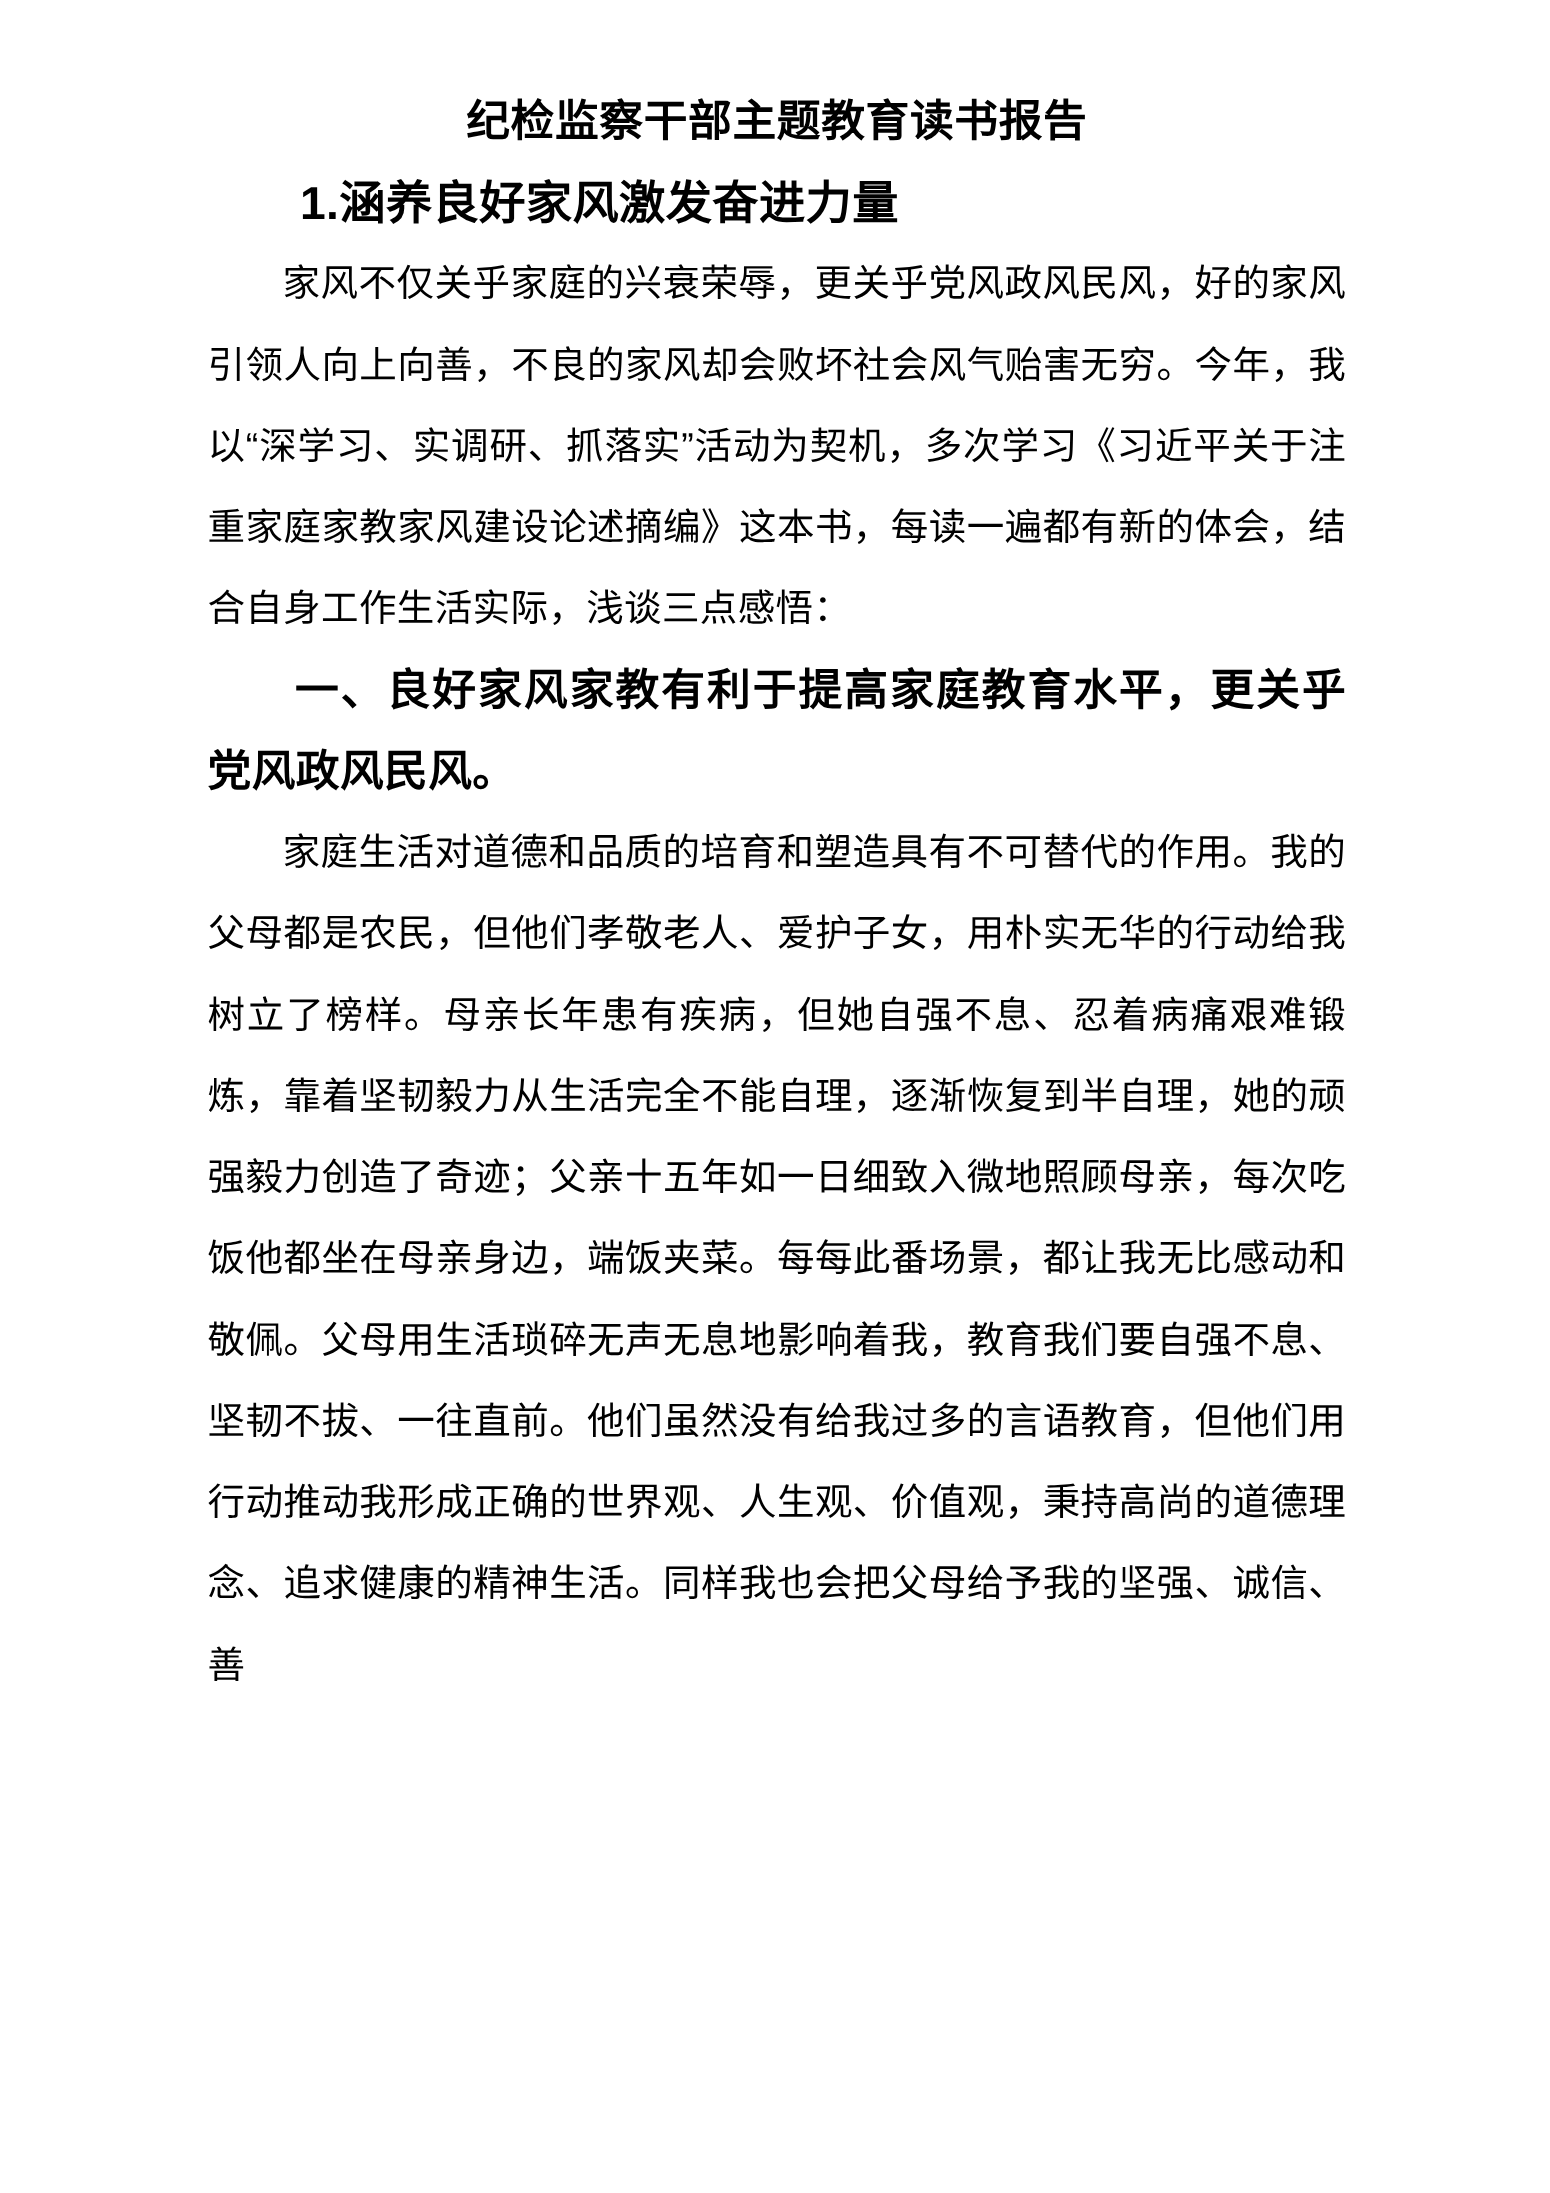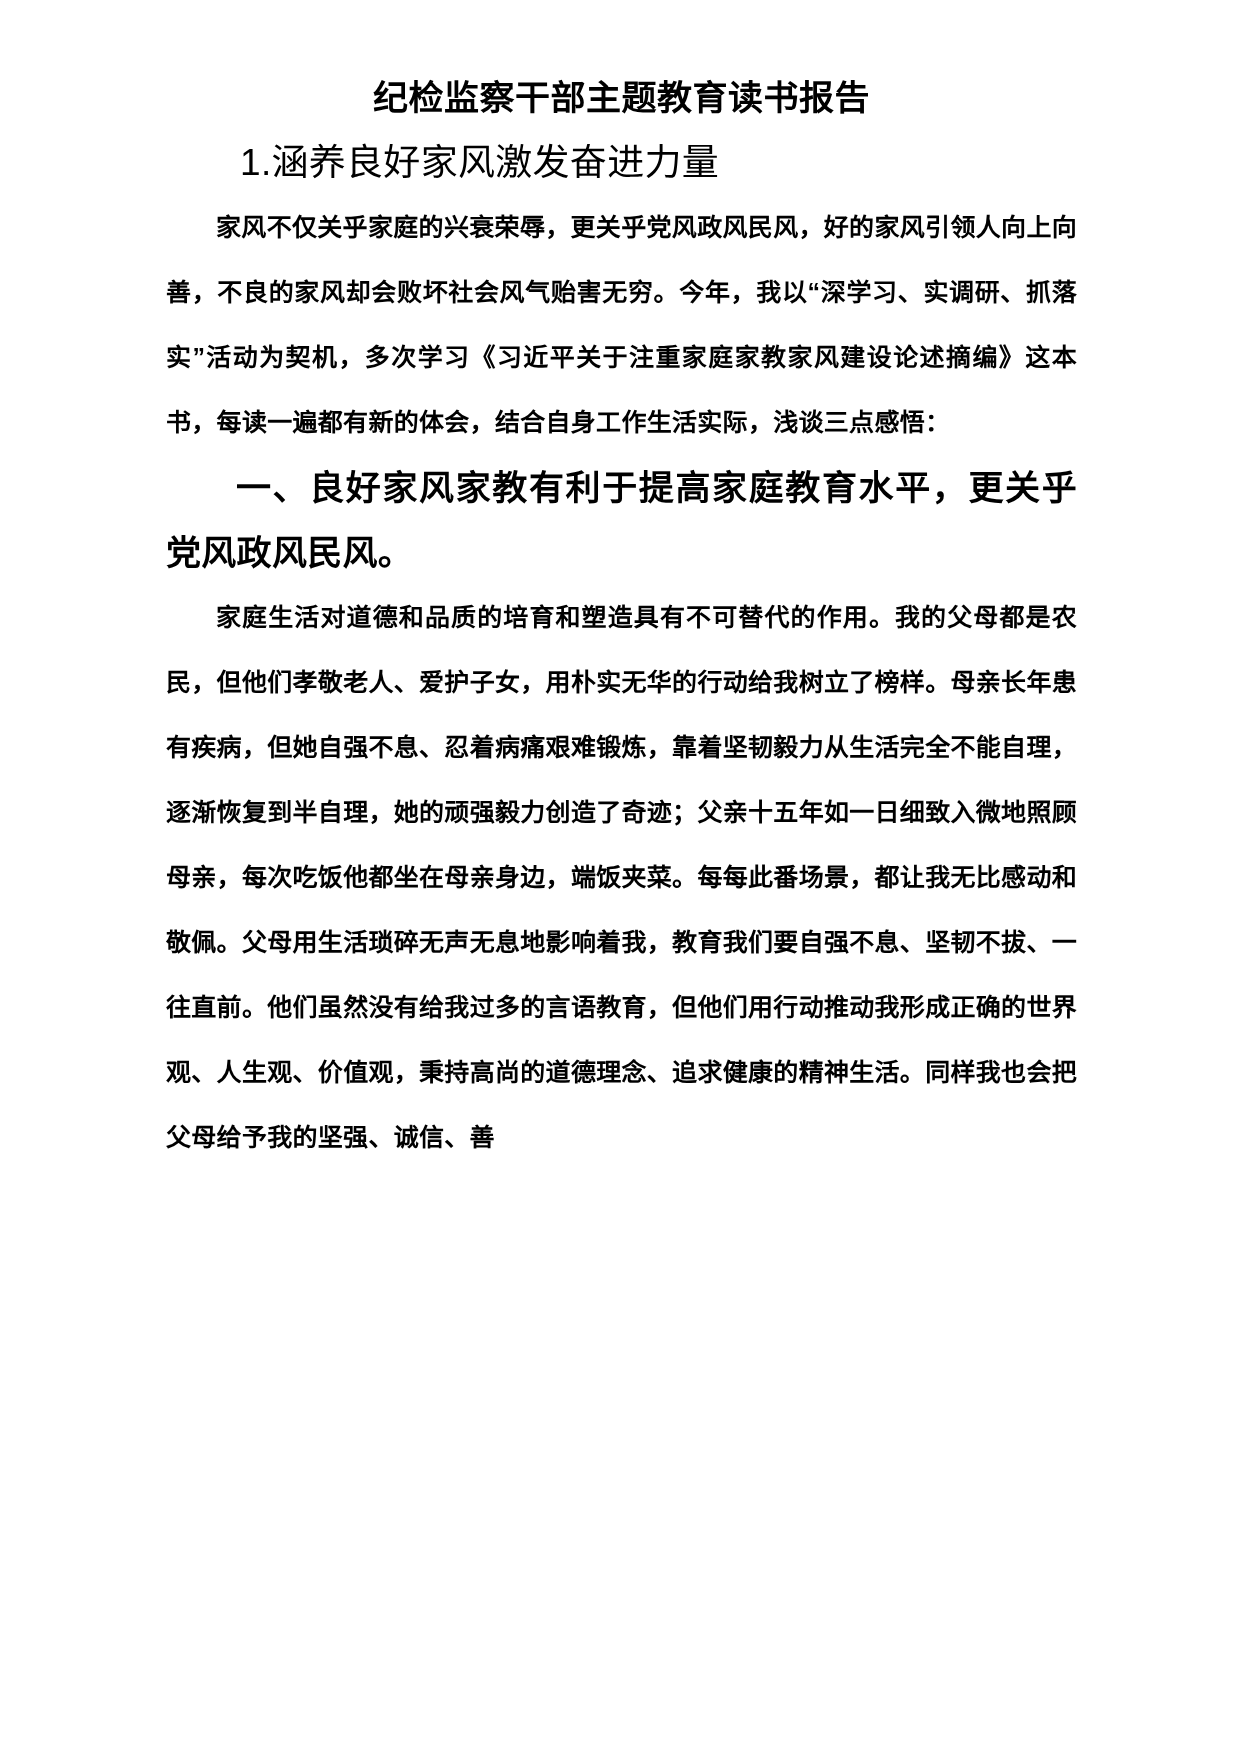--- a/index.html
+++ b/index.html
@@ -21,38 +21,38 @@
   .doc-title {
     font-size: 35px;
     font-weight: 700;
     line-height: 65px;
     text-align: center;
     margin: 0;
     letter-spacing: 0.5px;
   }
   .heading-1 {
     font-size: 37px;
-    font-weight: 400;
+    font-weight: 700;
     line-height: 65px;
     text-indent: 2em;
     margin: 0;
     letter-spacing: 0.3px;
   }
   .heading-2 {
     font-size: 35px;
     font-weight: 700;
     line-height: 65px;
     text-indent: 2em;
     text-align: justify;
     margin: 0;
     letter-spacing: 0.3px;
   }
   .para {
-    font-size: 25px;
-    font-weight: 700;
+    font-size: 30px;
+    font-weight: 400;
     line-height: 65px;
     text-indent: 2em;
     text-align: justify;
     text-align-last: left;
     margin: 0;
     letter-spacing: 0.3px;
   }
 </style>
 </head>
 <body>

